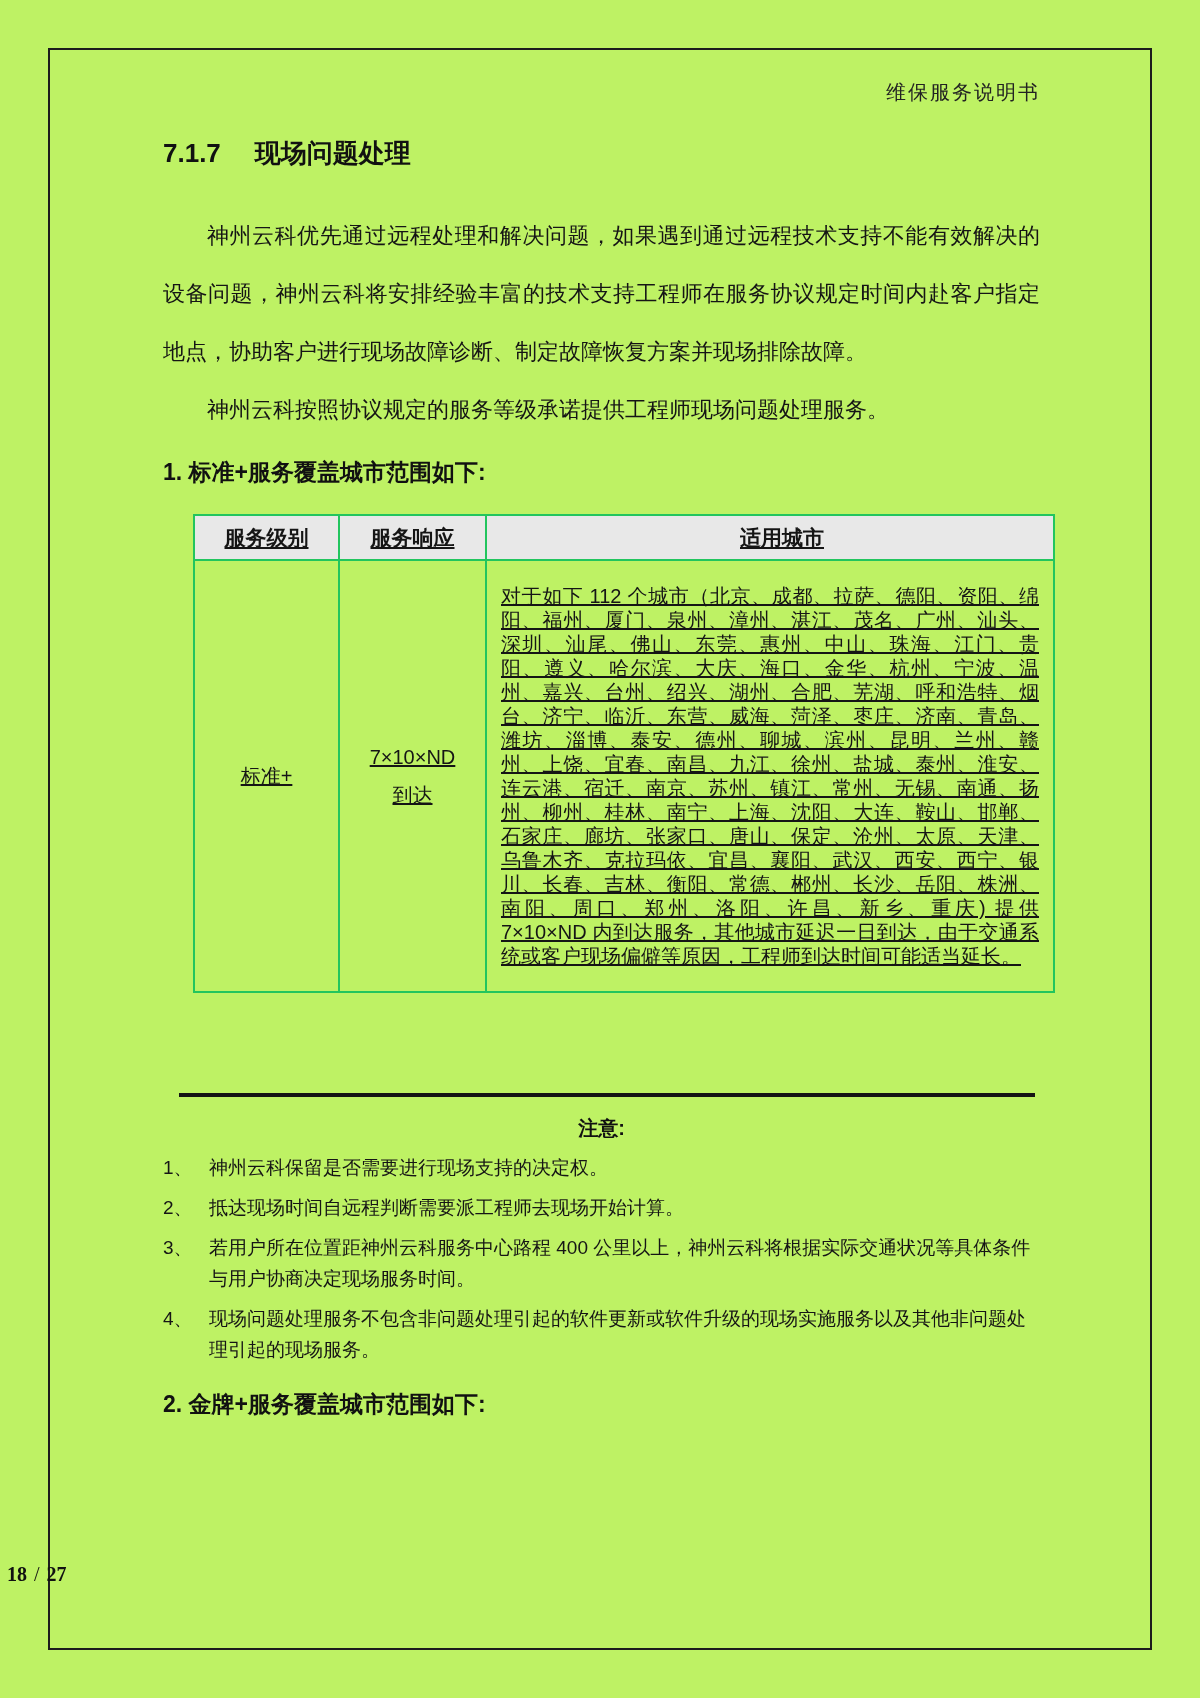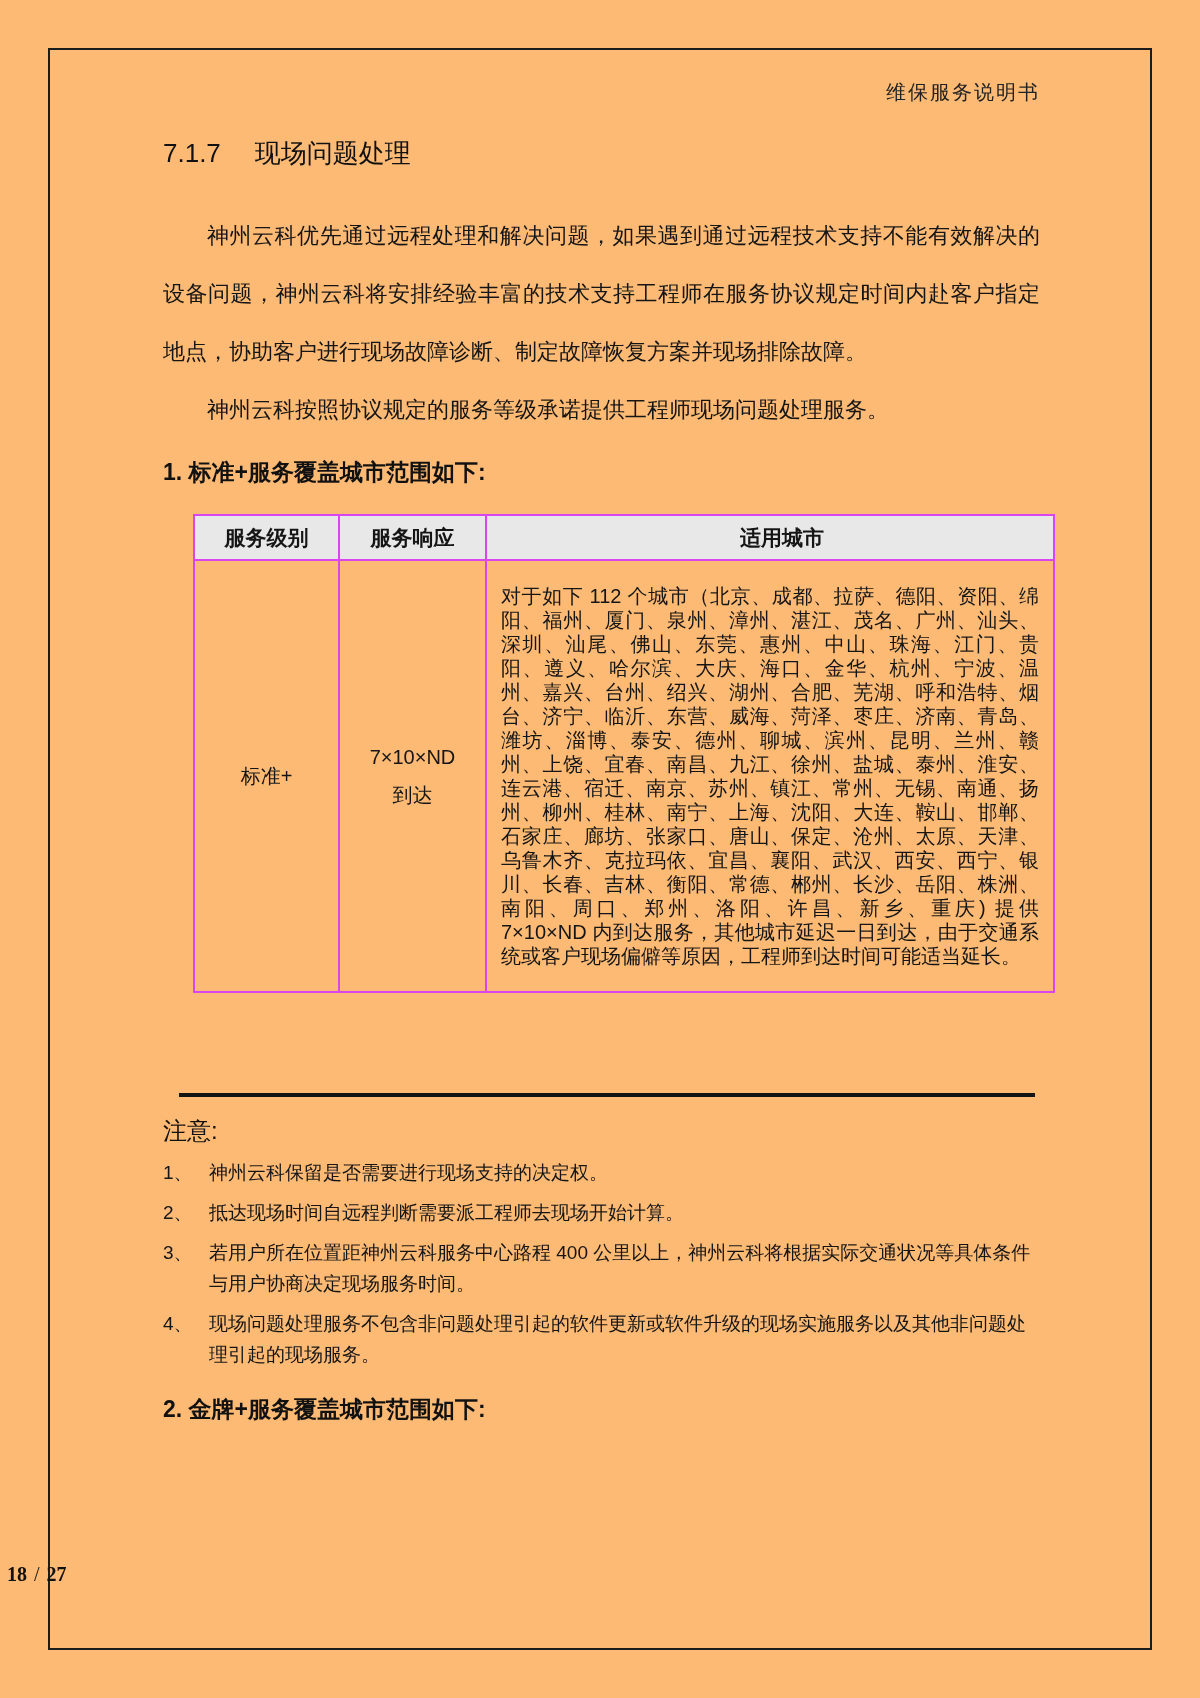--- a/index.html
+++ b/index.html
@@ -1,41 +1,41 @@
 <!DOCTYPE html>
 <html><head>
 <meta charset="utf-8">
 <style>
   * { margin:0; padding:0; box-sizing:border-box; }
   html,body { background:#ffffff; }
   body { font-family:"Liberation Sans","DejaVu Sans",sans-serif; color:#1a1a1a; }
 
   .page {
     position:relative; width:1200px; height:1698px;
-    background:#fdba74; overflow:hidden;
+    background:#bef264; overflow:hidden;
   }
   .page-border {
     position:absolute; left:48px; top:48px;
     width:1104px; height:1602px;
     border:2px solid #1c1c1c;
   }
 
   .content {
     position:absolute; left:163px; top:80px; width:877px;
   }
 
   .doc-header {
     font-family:"Liberation Serif","DejaVu Serif",serif;
     font-size:20px; line-height:24px;
     text-align:right; letter-spacing:2px; color:#222;
   }
 
   .section-heading {
     margin-top:32px;
-    font-size:26px; font-weight:400; color:#111;
+    font-size:26px; font-weight:700; color:#111;
     display:flex; gap:34px; align-items:baseline;
   }
 
   .body-para {
     margin-top:36px;
     font-size:22px; line-height:58px;
     text-align:justify; text-justify:inter-character;
     text-indent:2em; color:#151515;
   }
   .body-para + .body-para { margin-top:0; }
@@ -45,21 +45,22 @@
     font-size:23px; font-weight:700; color:#111;
   }
 
   .service-table {
     margin:26px 0 0 30px;
     width:858px; table-layout:fixed;
     border-collapse:collapse;
     font-size:20px; color:#151515;
   }
   .service-table th, .service-table td {
-    border:2px solid #d946ef;
+    border:2px solid #22c55e;
+    text-decoration:underline;
   }
   .service-table th {
     height:45px; background:#e8e8e8;
     font-weight:700; text-align:center; font-size:21px;
   }
   .col-level { width:145px; }
   .col-resp  { width:147px; }
   .col-cities{ width:568px;padding-left:24px; }
   .cell-level, .cell-resp {
     text-align:center; vertical-align:middle;
@@ -72,21 +73,21 @@
     line-height:24px; height:432px;
   }
 
   .thick-rule {
     margin:100px 0 0 16px;
     width:856px; height:4px; background:#141414;
   }
 
   .notes-title {
     margin-top:18px;
-    font-size:24px; font-weight:400; color:#111;
+    font-size:20px; font-weight:700; color:#111;text-align:center;
   }
   .notes-list { margin-top:10px; }
   .note-item {
     display:flex; margin-top:9px;
     font-size:19px; line-height:31px; color:#151515;
   }
   .note-num { flex:none; width:46px; }
   .note-text { flex:1; }
 
   .heading-gold { margin-top:24px; }

